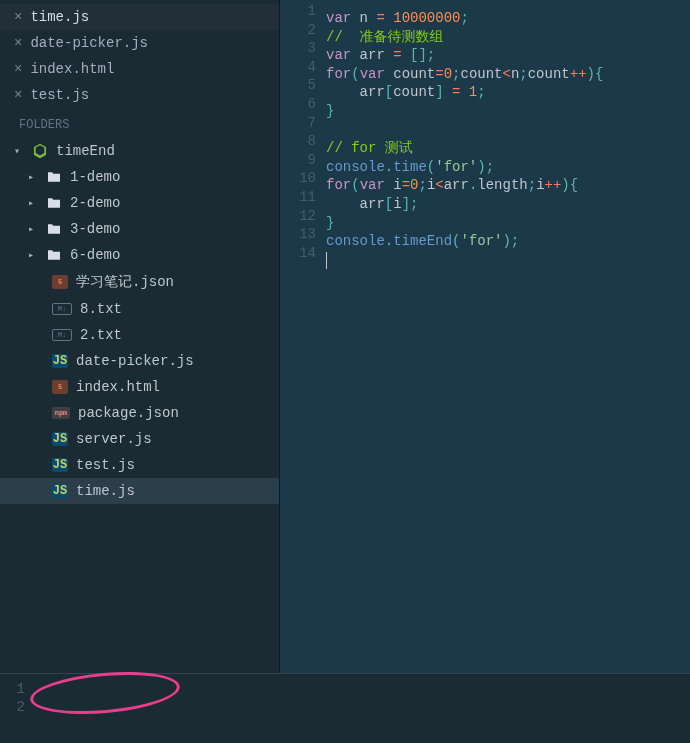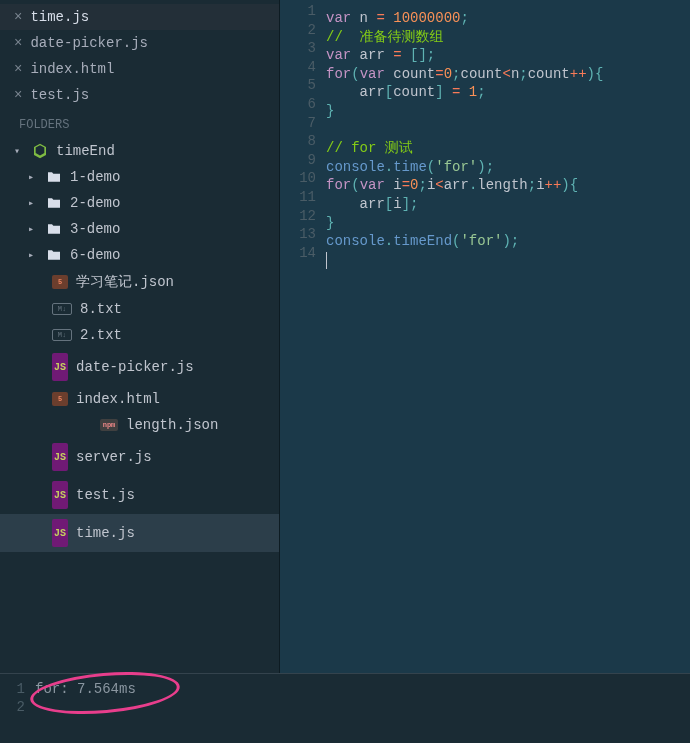--- a/index.html
+++ b/index.html
@@ -46,24 +46,24 @@
   padding: 5px 10px;
   color: #c0c5ce;
   cursor: pointer;
 }
 .tree-item.selected { background: #2c3e4a; }
 .tree-item.folder { padding-left: 28px; }
 .tree-item.file { padding-left: 52px; }
 .tree-item.root { padding-left: 14px; }
 .icon-svg { width: 16px; height: 16px; flex-shrink: 0; }
 .folder-icon { fill: #d8dee9; }
-.js-icon { background: #701a75; color: #c5d05f; font-size: 10px; font-weight: bold; padding: 14px 3px; border-radius: 2px; display: inline-flex; align-items: center; justify-content: center; width: 16px; height: 14px; }
+.js-icon { background: #0c4a6e; color: #c5d05f; font-size: 12px; font-weight: bold; padding: 2px 3px; border-radius: 2px; display: inline-flex; align-items: center; justify-content: center; width: 16px; height: 14px; }
 .html-icon { background: #6b3e2d; color: #e8825e; font-size: 7px; font-weight: bold; padding: 2px; border-radius: 2px; display: inline-flex; align-items: center; justify-content: center; width: 16px; height: 14px; }
 .txt-icon { border: 1px solid #65737e; color: #65737e; font-size: 7px; padding: 1px 2px; border-radius: 2px; display: inline-flex; align-items: center; justify-content: center; width: 20px; height: 12px; }
-.npm-icon { background: #404040; color: #e88; font-size: 7px; font-weight: bold; padding: 2px; border-radius: 2px; display: inline-flex; align-items: center; justify-content: center; width: 18px; height: 12px; margin-left: 48px; }
+.npm-icon { background: #404040; color: #e88; font-size: 7px; font-weight: bold; padding: 2px; border-radius: 2px; display: inline-flex; align-items: center; justify-content: center; width: 18px; height: 12px; }
 .disclosure { width: 10px; color: #a7adba; font-size: 10px; }
 .nodejs-icon { color: #7fbb42; width: 16px; height: 16px; }
 
 .editor {
   flex: 1;
   background: #1b3949;
   position: relative;
   display: flex;
 }
 .gutter {
@@ -210,21 +210,21 @@
           <div class="tree-item file">
             <span class="js-icon">JS</span>
             <span>date-picker.js</span>
           </div>
           <div class="tree-item file">
             <span class="html-icon">5</span>
             <span>index.html</span>
           </div>
           <div class="tree-item file">
             <span class="npm-icon">npm</span>
-            <span>length.json</span>
+            <span>package.json</span>
           </div>
           <div class="tree-item file">
             <span class="js-icon">JS</span>
             <span>server.js</span>
           </div>
           <div class="tree-item file">
             <span class="js-icon">JS</span>
             <span>test.js</span>
           </div>
           <div class="tree-item file selected">
@@ -255,18 +255,17 @@
     <div class="code"><div class="line"><span class="kw">var</span><span class="var"> n </span><span class="op">=</span><span class="var"> </span><span class="num">10000000</span><span class="punc">;</span></div><div class="line"><span class="comment">//  准备待测数组</span></div><div class="line"><span class="kw">var</span><span class="var"> arr </span><span class="op">=</span><span class="var"> </span><span class="punc">[]</span><span class="punc">;</span></div><div class="line"><span class="kw">for</span><span class="punc">(</span><span class="kw">var</span><span class="var"> count</span><span class="op">=</span><span class="num">0</span><span class="punc">;</span><span class="var">count</span><span class="op">&lt;</span><span class="var">n</span><span class="punc">;</span><span class="var">count</span><span class="op">++</span><span class="punc">){</span></div><div class="line"><span class="var">    arr</span><span class="punc">[</span><span class="var">count</span><span class="punc">]</span><span class="var"> </span><span class="op">=</span><span class="var"> </span><span class="num">1</span><span class="punc">;</span></div><div class="line"><span class="punc">}</span></div><div class="line"><span class="var"></span></div><div class="line"><span class="comment">// for 测试</span></div><div class="line"><span class="obj">console</span><span class="punc">.</span><span class="obj">time</span><span class="punc">(</span><span class="str">'for'</span><span class="punc">);</span></div><div class="line"><span class="kw">for</span><span class="punc">(</span><span class="kw">var</span><span class="var"> i</span><span class="op">=</span><span class="num">0</span><span class="punc">;</span><span class="var">i</span><span class="op">&lt;</span><span class="var">arr</span><span class="punc">.</span><span class="ident">length</span><span class="punc">;</span><span class="var">i</span><span class="op">++</span><span class="punc">){</span></div><div class="line"><span class="var">    arr</span><span class="punc">[</span><span class="var">i</span><span class="punc">];</span></div><div class="line"><span class="punc">}</span></div><div class="line"><span class="obj">console</span><span class="punc">.</span><span class="obj">timeEnd</span><span class="punc">(</span><span class="str">'for'</span><span class="punc">);</span></div><div class="line"><span class="var"></span><span class="cursor"></span></div></div>
   </div>
 </div>
 
 <div class="console">
   <div class="console-gutter">
       <div class="ln">1</div>
       <div class="ln">2</div>
     </div>
   <div class="console-body">
-    <div class="line">for: 7.564ms</div>
     <div class="line"></div>
   </div>
 </div>
 
 <div class="annotation"></div>
 
 </body></html>

